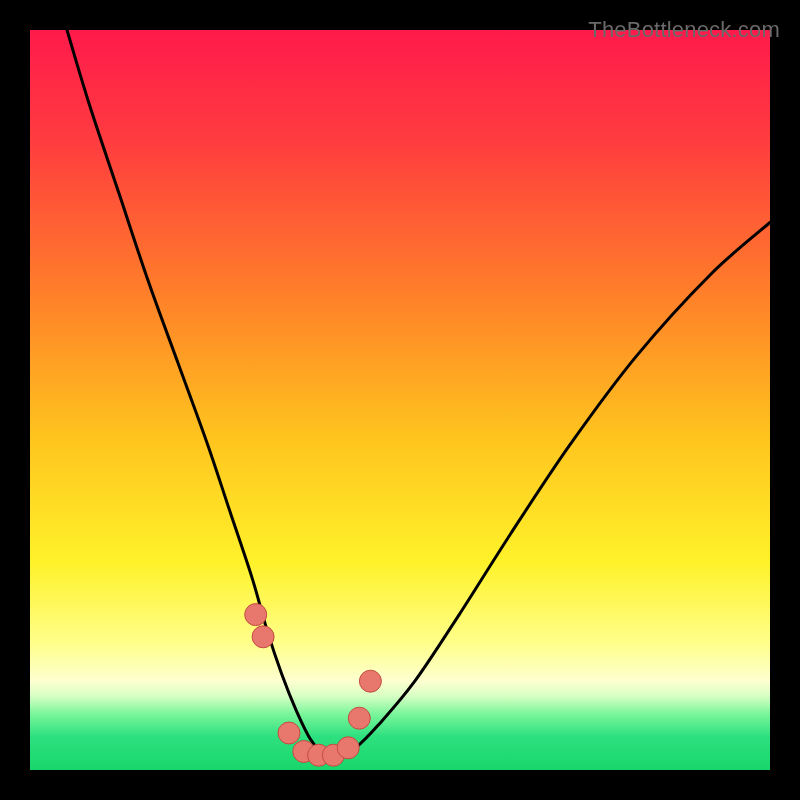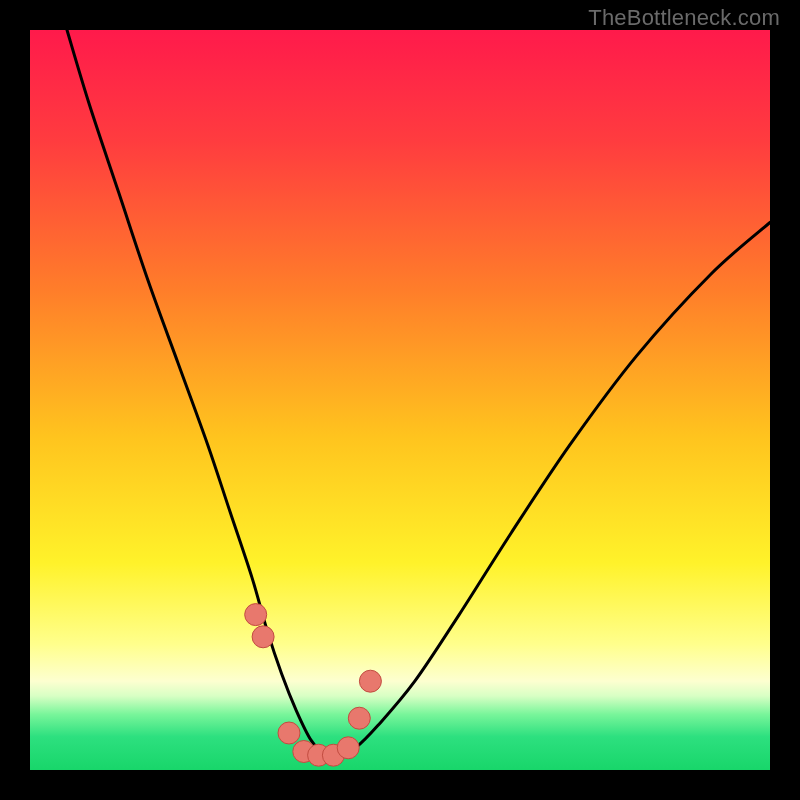--- a/index.html
+++ b/index.html
@@ -6,21 +6,21 @@
     margin: 0;
     padding: 0;
     width: 800px;
     height: 800px;
     background: #000;
     position: relative;
     font-family: Arial, sans-serif;
   }
   .watermark {
     position: absolute;
-    top: 5px;
+    top: 17px;
     right: 20px;
     color: #6a6a6a;
     font-size: 22px;
     font-weight: 500;
     z-index: 10;
     letter-spacing: 0.2px;
   }
   .plot-area {
     position: absolute;
     left: 30px;

